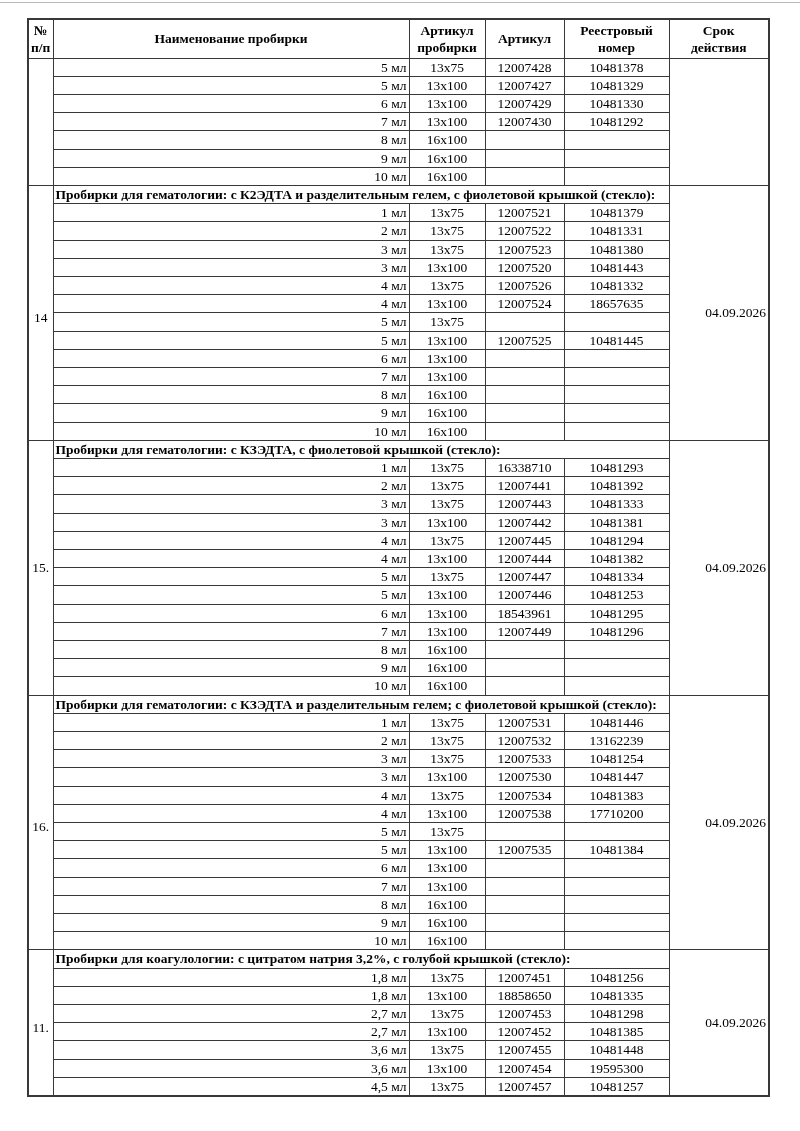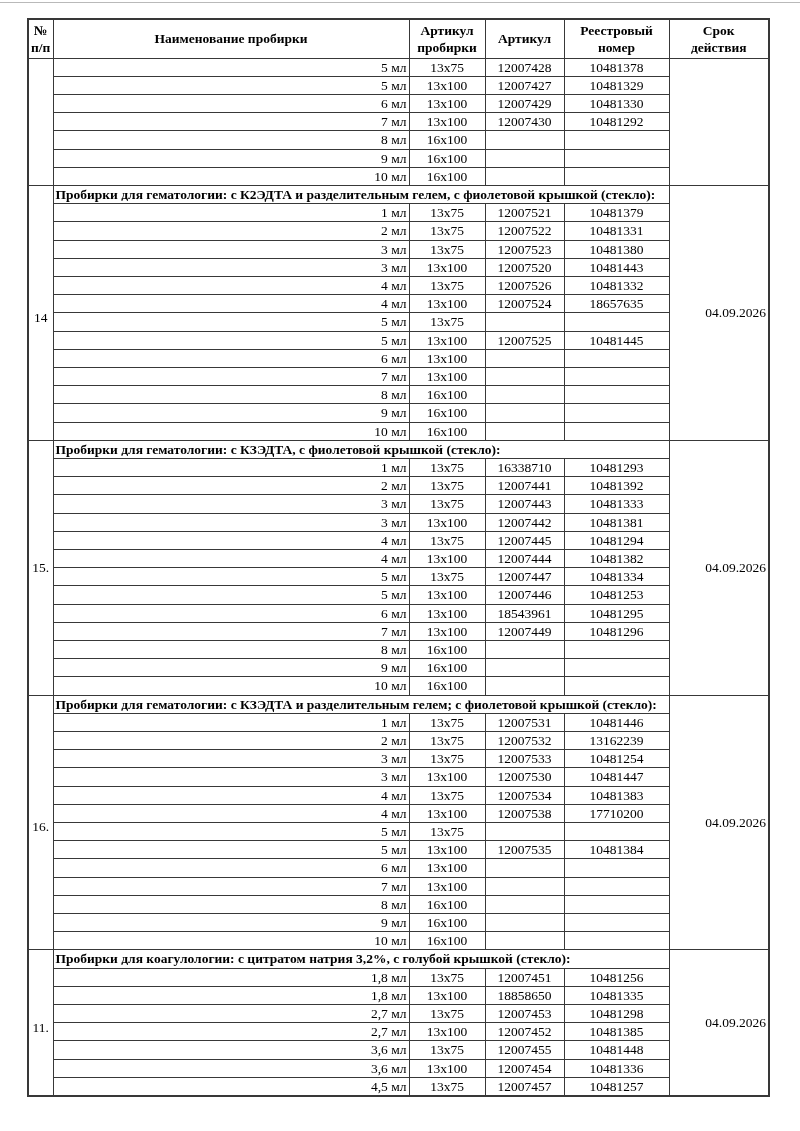--- a/index.html
+++ b/index.html
@@ -434,21 +434,21 @@
         <tr class="data-row">
           <td class="c-name">3,6 мл</td>
           <td class="c-size">13x75</td>
           <td class="c-article">12007455</td>
           <td class="c-reg">10481448</td>
         </tr>
         <tr class="data-row">
           <td class="c-name">3,6 мл</td>
           <td class="c-size">13x100</td>
           <td class="c-article">12007454</td>
-          <td class="c-reg">10481336</td>
+          <td class="c-reg">19595300</td>
         </tr>
         <tr class="data-row">
           <td class="c-name">4,5 мл</td>
           <td class="c-size">13x75</td>
           <td class="c-article">12007457</td>
           <td class="c-reg">10481257</td>
         </tr>
       </tbody>
   </table>
 </div>

